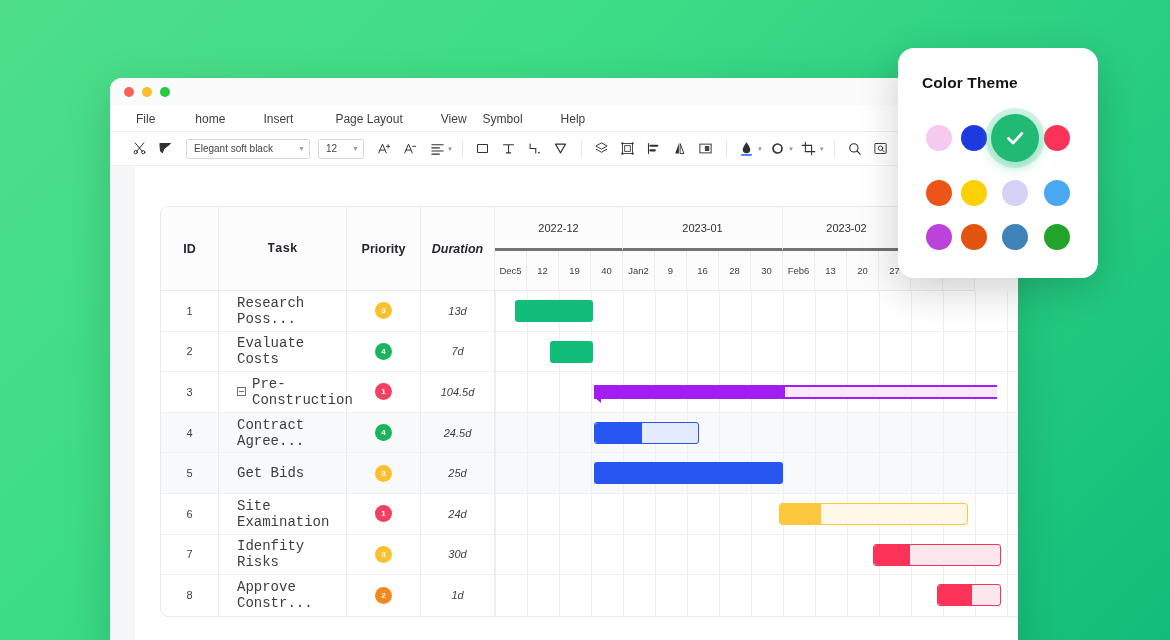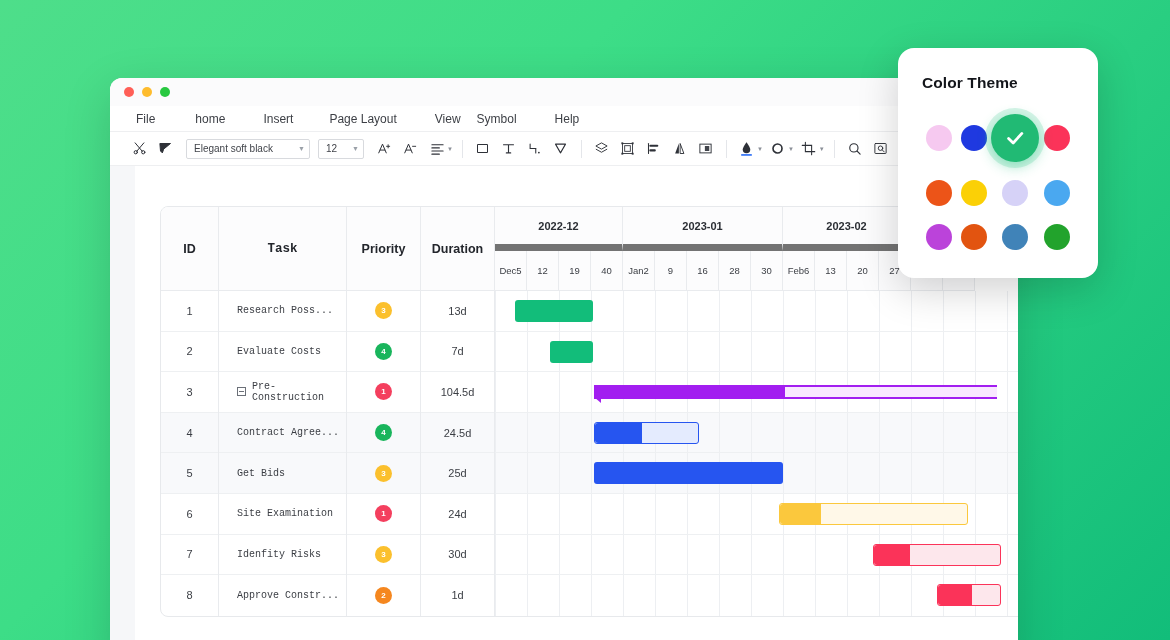--- a/index.html
+++ b/index.html
@@ -35,21 +35,21 @@
   #menubar {
     height: 26px; display: flex; align-items: center;
     border-bottom: 1px solid #eeeff1; background: #fff;
     padding-left: 18px;
   }
   #menubar .mi {
     font-size: 12px; color: #3c3f45; padding: 0 8px; white-space: nowrap;
   }
   #menubar .mi:nth-child(1){ margin-right: 24px; }
   #menubar .mi:nth-child(2){ margin-right: 22px; }
-  #menubar .mi:nth-child(3){ margin-right: 20px; }
+  #menubar .mi:nth-child(3){ margin-right: 26px; }
   #menubar .mi:nth-child(4){ margin-right: 22px; }
   #menubar .mi:nth-child(5){ }
   #menubar .mi:nth-child(6){ margin-right: 22px; }
 
   
   #toolbar {
     height: 34px; display: flex; align-items: center; gap: 0px;
     border-bottom: 1px solid #eeeff1; background: #fff; padding-left: 16px;
   }
   .tb-ico {
@@ -89,54 +89,54 @@
     overflow: hidden;
   }
   #gantt-inner { display: flex; }
 
   
   #grid-left { flex: none; display: flex; }
   .lcol { border-right: 1px solid #e9ebee; }
   .lcol.id  { width: 58px; }
   .lcol.task{ width: 128px; font-family: Liberation Mono, monospace; }
   .lcol.pri { width: 74px; }
-  .lcol.dur { width: 74px; }
+  .lcol.dur { width: 74px; font-style: italic; }
   .lhead {
     height: 84px; display: flex; align-items: center; justify-content: center;
     font-size: 12.5px; font-weight: 700; color: #23262c; background: #fcfcfd;
     border-bottom: 1px solid #e9ebee;
   }
   .lcell {
     height: 40.6px; display: flex; align-items: center; justify-content: center;
     font-size: 11px; color: #3b3e44; border-bottom: 1px solid #eef0f2;
   }
   .lcell.alt { background: #f8f9fb; }
   .lcell.last { border-bottom: none; }
-  .lcell.task-name { justify-content: flex-start; padding-left: 18px; font-size: 10px; }
+  .lcell.task-name { justify-content: flex-start; padding-left: 18px; font-size: 14px; }
   .collapse-box {
     display: inline-block; width: 9px; height: 9px; border: 1px solid #6b7078;
     margin-right: 6px; position: relative; flex: none;
   }
   .collapse-box::before {
     content:""; position:absolute; left:1px; right:1px; top:3px;
     height:1px; background:#6b7078;
   }
   .pri-badge {
     width: 17px; height: 17px; border-radius: 50%; color: #fff;
     font-size: 8px; display: flex; align-items: center; justify-content: center;
     font-weight: 600;
   }
 
   
   #grid-right { flex: 1; position: relative; overflow: hidden; }
   .tl-year-row { display: flex; height: 44px; }
   .tl-year {
     display: flex; align-items: center; justify-content: center;
     font-size: 11px; color: #2c2f35; background: #fcfcfd;
-    border-right: 1px solid #e9ebee; border-bottom: 7px solid #737373; font-weight: bold;
+    border-right: 1px solid #e9ebee; border-bottom: 3px solid #737373;
   }
   .tl-day-row { display: flex; height: 40px; }
   .tl-day {
     width: 32px; flex: none; display: flex; align-items: center;
     justify-content: center; font-size: 9.5px; color: #3b3e44;
     background: #fcfcfd; border-right: 1px solid #e9ebee;
     border-bottom: 1px solid #e9ebee;
   }
   #tl-body { position: relative; }
   .tl-row {

